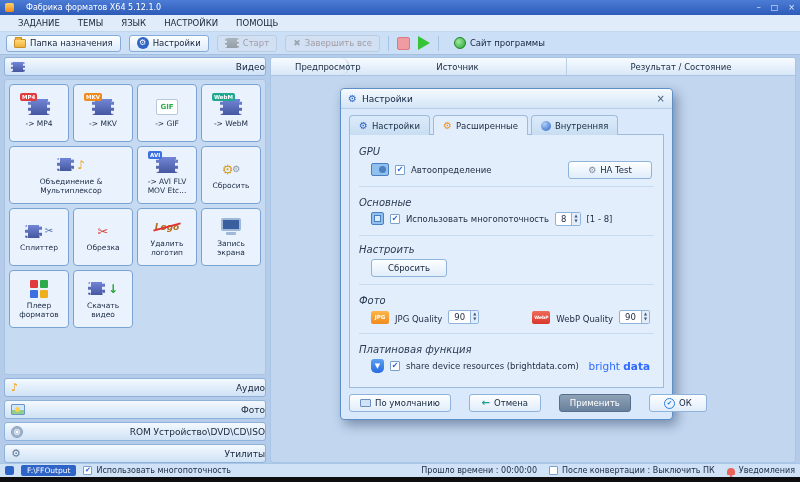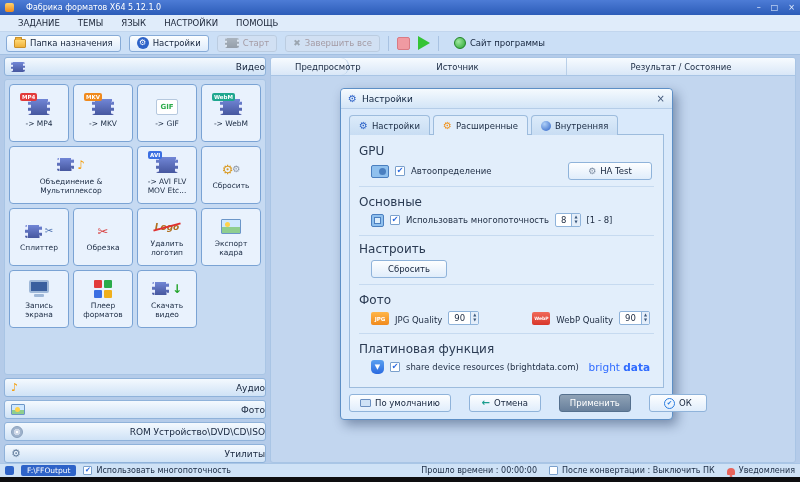--- a/index.html
+++ b/index.html
@@ -79,21 +79,21 @@
   .dlg-body{flex:1;display:flex;flex-direction:column;padding:6px 8px 7px;}
   .tabs{display:flex;gap:3px;margin-bottom:-1px;position:relative;z-index:2;}
   .tab{display:inline-flex;align-items:center;gap:4px;height:20px;padding:0 9px;border:1px solid #9dbcdd;border-bottom:none;border-radius:4px 4px 0 0;background:linear-gradient(#dcebfa,#c8ddf3);color:#1a2a42;}
   .tab.active{background:#e2eefb;box-shadow:0 1px 0 #e2eefb;}
   .tab-gear-blue{color:#2e63c8;font-size:10px;}
   .tab-gear-orange{color:#f0921d;font-size:10px;}
   .sphere{width:10px;height:10px;border-radius:50%;background:radial-gradient(circle at 35% 30%,#aecff7,#2e63c8);}
   .tab-panel{flex:1;border:1px solid #9dbcdd;background:#e2eefb;padding:3px 9px 5px;display:flex;flex-direction:column;}
   .group{flex:1;display:flex;flex-direction:column;justify-content:center;gap:4px;padding:2px 0;}
   .group + .group{border-top:1px solid #c6daf0;}
-  .group-label{font-size:12px;color:#2a3a52;}
+  .group-label{font-size:10px;color:#2a3a52;font-style:italic;}
   .group-row{display:flex;align-items:center;gap:6px;padding-left:12px;}
   .cb{width:10px;height:10px;background:#fff;border:1px solid #7aa0cc;border-radius:1px;display:inline-flex;align-items:center;justify-content:center;font-size:8px;line-height:1;color:#2a6ae0;flex:0 0 10px;}
   .chip-wide{width:18px;height:13px;background:#8fc0ee;border:1px solid #4a7fc0;border-radius:2px;position:relative;}
   .chip-wide::after{content:"";position:absolute;right:2px;top:2px;width:7px;height:7px;border-radius:50%;background:#4a7fc0;}
   .chip-sq{width:13px;height:13px;background:#8fc0ee;border:1px solid #4a7fc0;border-radius:2px;position:relative;}
   .chip-sq::after{content:"";position:absolute;inset:2px;background:#dceefc;border:1px solid #4a7fc0;}
   .mini-btn{display:inline-flex;align-items:center;justify-content:center;gap:4px;height:18px;padding:0 10px;background:linear-gradient(#fdfeff,#e0edfb);border:1px solid #8fb3da;border-radius:3px;color:#15243c;font-size:8.5px;white-space:nowrap;}
   .ha-btn{margin-left:auto;margin-right:2px;min-width:84px;}
   .spin{display:inline-flex;align-items:stretch;height:14px;background:#fff;border:1px solid #8fb3da;border-radius:2px;}
   .spin .val{padding:0 5px;font-size:8.5px;display:flex;align-items:center;}
@@ -244,26 +244,20 @@
     </div>
     <div class="tool">
       <span class="ticon">
           <span class="logo-txt">Logo</span>
         </span>
       <span>Удалить логотип</span>
     </div>
 
     <div class="tool">
       <span class="ticon">
-          <span class="photo-ic"></span>
-        </span>
-      <span>Экспорт кадра</span>
-    </div>
-    <div class="tool">
-      <span class="ticon">
           <span class="monitor"></span>
         </span>
       <span>Запись экрана</span>
     </div>
     <div class="tool">
       <span class="ticon">
         <span class="grid4">
             <span style="background:#e23b3b"></span>
             <span style="background:#2bab4a"></span>
             <span style="background:#3b6fe2"></span>

